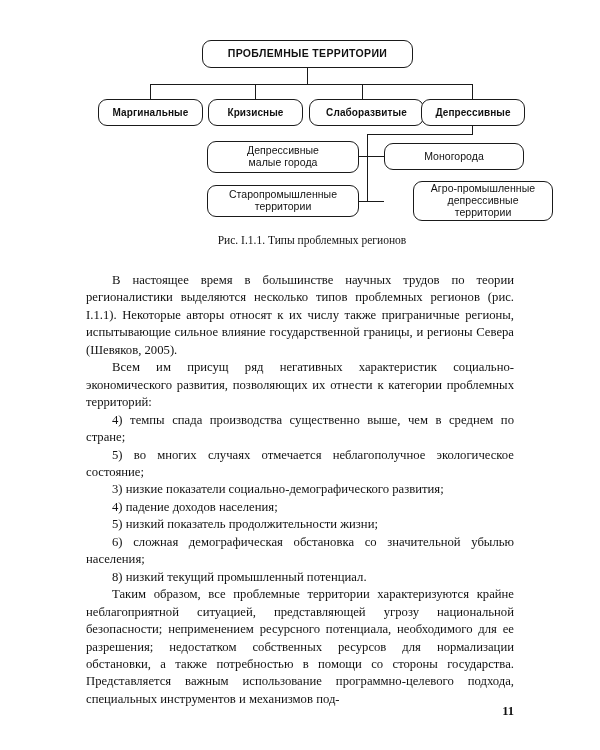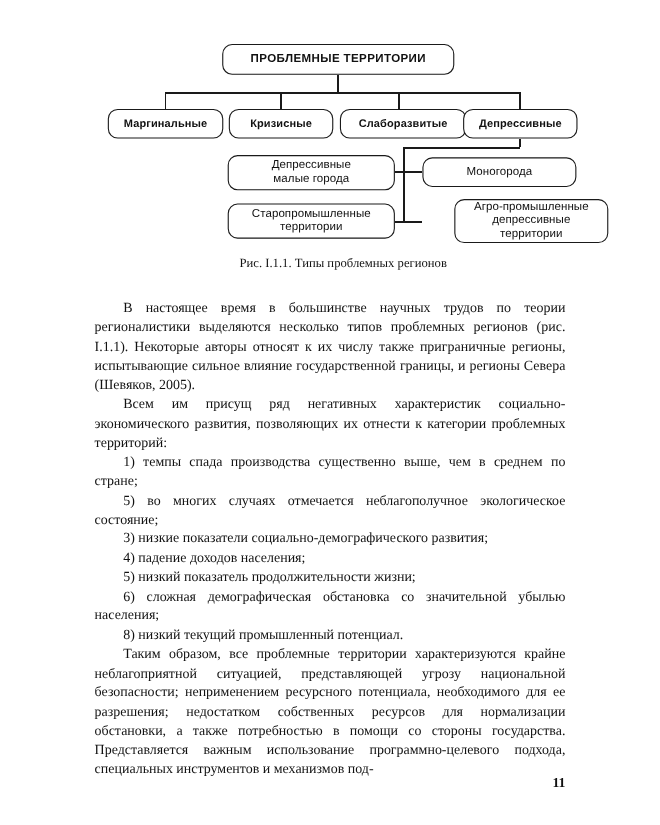--- a/index.html
+++ b/index.html
@@ -168,21 +168,21 @@
   <div class="node-box node-lvl3" id="node-agro">Агро-промышленные<br>депрессивные<br>территории</div>
 
   <div id="figure-caption">
     <span class="cap-num">Рис. I.1.1.</span><span> Типы проблемных регионов</span>
   </div>
 </div>
 
 <div id="body-text">
     <p id="para-1">В настоящее время в большинстве научных трудов по теории регионалистики выделяются несколько типов проблемных регионов (рис. I.1.1). Некоторые авторы относят к их числу также приграничные регионы, испытывающие сильное влияние государственной границы, и регионы Севера (Шевяков, 2005).</p>
     <p id="para-2">Всем им присущ ряд негативных характеристик социально-экономического развития, позволяющих их отнести к категории проблемных территорий:</p>
-    <p id="list-item-1" class="list-item">1) темпы спада производства существенно выше, чем в среднем по стране;</p>
+    <p id="list-item-1" class="list-item">4) темпы спада производства существенно выше, чем в среднем по стране;</p>
     <p id="list-item-2" class="list-item">5) во многих случаях отмечается неблагополучное экологическое состояние;</p>
     <p id="list-item-3" class="list-item">3) низкие показатели социально-демографического развития;</p>
     <p id="list-item-4" class="list-item">4) падение доходов населения;</p>
     <p id="list-item-5" class="list-item">5) низкий показатель продолжительности жизни;</p>
     <p id="list-item-6" class="list-item">6) сложная демографическая обстановка со значительной убылью населения;</p>
     <p id="list-item-8" class="list-item">8) низкий текущий промышленный потенциал.</p>
     <p id="para-3">Таким образом, все проблемные территории характеризуются крайне неблагоприятной ситуацией, представляющей угрозу национальной безопасности; неприменением ресурсного потенциала, необходимого для ее разрешения; недостатком собственных ресурсов для нормализации обстановки, а также потребностью в помощи со стороны государства. Представляется важным использование программно-целевого подхода, специальных инструментов и механизмов под-</p>
   </div>
 
 <div id="page-number">11</div>

